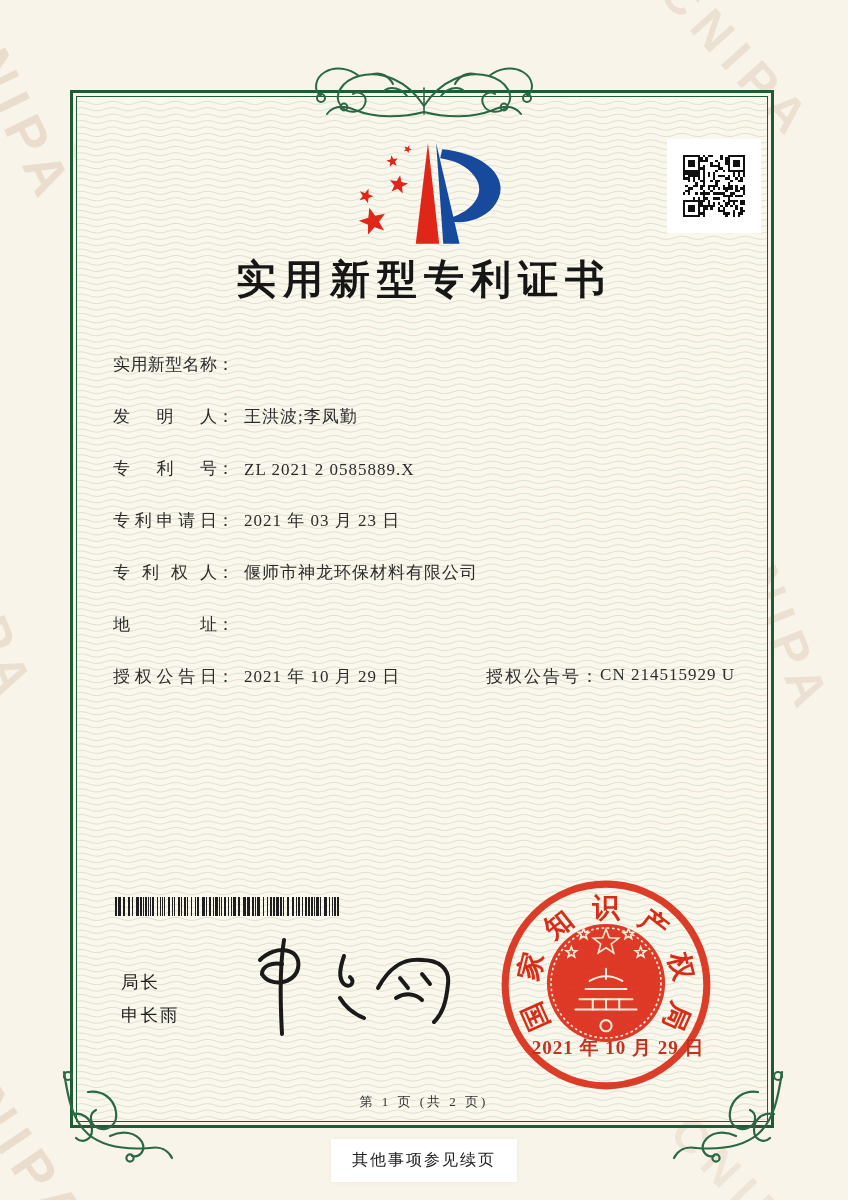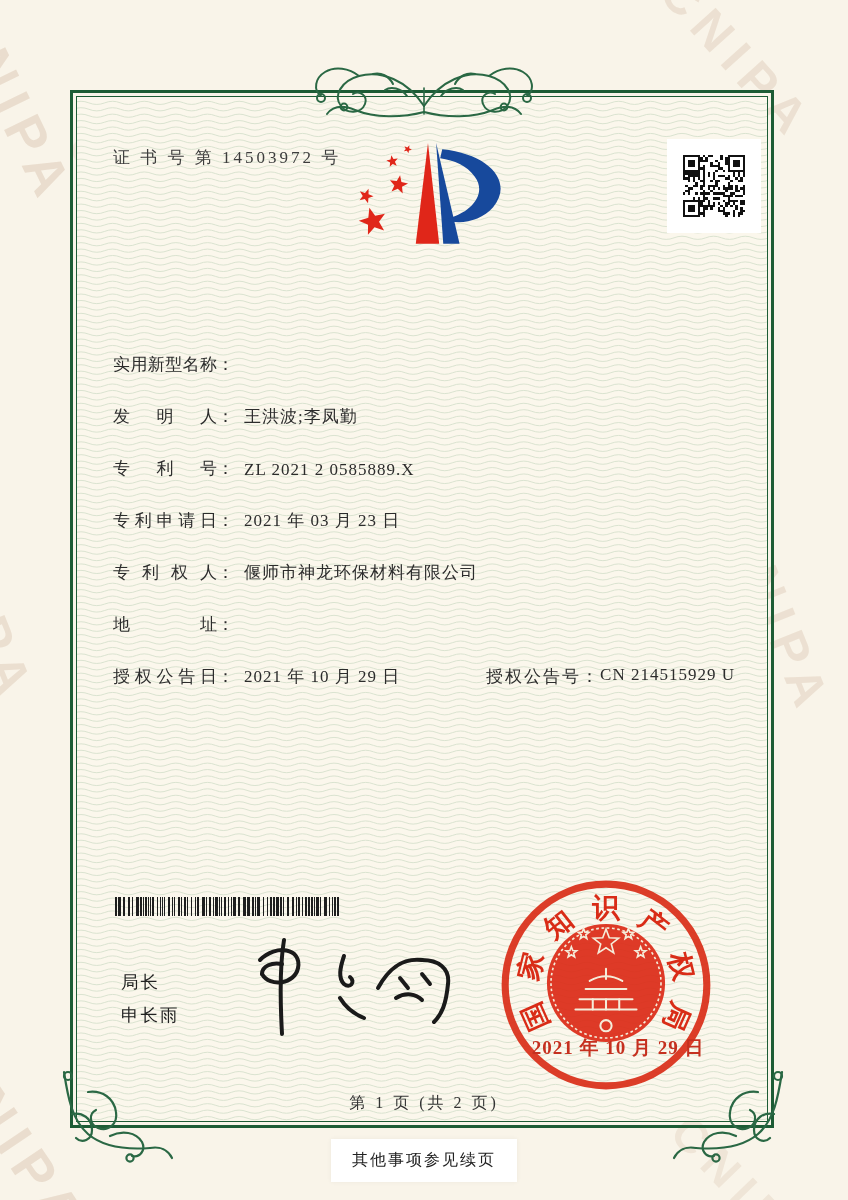--- a/index.html
+++ b/index.html
@@ -46,21 +46,21 @@
 
   .officer{position:absolute;left:121px;top:966px;font-size:17.5px;color:#222;
            letter-spacing:2px;line-height:33px;}
   .sig{position:absolute;left:232px;top:930px;width:240px;height:115px;}
 
   .seal{position:absolute;left:496px;top:875px;width:220px;height:220px;}
   .seal-date{position:absolute;left:520px;top:1035px;width:196px;text-align:center;
              font-size:19px;color:#c5301f;letter-spacing:1px;font-weight:bold;white-space:nowrap;}
 
   .page-num{position:absolute;left:0;top:1093px;width:100%;text-align:center;
-            font-size:16px;letter-spacing:3px;color:#333;}
+            font-size:13px;letter-spacing:3px;color:#333;}
   .footer-note{position:absolute;left:331px;top:1139px;width:186px;height:43px;background:#fff;
                display:flex;align-items:center;justify-content:center;font-size:16px;
                letter-spacing:2px;color:#222;box-shadow:0 0 5px rgba(0,0,0,.05);}
 </style>
 </head>
 <body>
 
 <div class="page">
 
   <div id="wm-layer">
@@ -278,21 +278,20 @@
         <path d="M30,24 C44,22 56,30 58,44 C60,56 50,64 40,60 C32,57 30,46 38,42"></path>
         <path d="M14,46 C24,44 34,50 34,62 C34,72 24,76 18,70"></path>
         <path d="M52,68 C64,62 78,64 84,74 C88,82 82,90 74,88"></path>
         <path d="M92,80 C102,78 110,82 114,90"></path>
         <circle cx="10" cy="8" r="4"></circle>
         <circle cx="72" cy="90" r="3.6"></circle>
       </g>
     </svg>
   </div>
 
-  <div class="cert-no">证 书 号 第 14503972 号</div>
 
   <div class="qr-wrap">
     <svg id="qr-svg" width="62" height="62" viewBox="0 0 25 25" shape-rendering="crispEdges">
         <rect x="8" y="0" width="1" height="1" fill="#111"></rect>
         <rect x="10" y="0" width="1" height="1" fill="#111"></rect>
         <rect x="11" y="0" width="1" height="1" fill="#111"></rect>
         <rect x="15" y="0" width="1" height="1" fill="#111"></rect>
         <rect x="7" y="1" width="1" height="1" fill="#111"></rect>
         <rect x="9" y="1" width="1" height="1" fill="#111"></rect>
         <rect x="15" y="1" width="1" height="1" fill="#111"></rect>
@@ -512,20 +511,21 @@
           <polygon points="25.6,48.0 25.6,53.2 30.5,55.3 25.5,56.9 25.1,62.2 21.9,58.0 16.8,59.2 19.9,54.9 17.1,50.4 22.1,52.0"></polygon>
           <polygon points="48.0,15.1 50.1,18.7 54.3,18.2 51.5,21.4 53.3,25.2 49.4,23.5 46.4,26.4 46.8,22.2 43.1,20.2 47.2,19.2"></polygon>
           <polygon points="65.8,5.2 65.5,8.1 68.2,9.5 65.3,10.2 64.8,13.1 63.3,10.6 60.3,11.0 62.2,8.8 60.9,6.1 63.7,7.3"></polygon>
         </g>
       <path d="M84,3 L95,102 L72,102 Z" fill="#e02619"></path>
       <path d="M92,3 L115,102 L99,102 Z" fill="#17499c"></path>
       <path d="M98,9 C146,14 168,42 148,66 C136,80 114,84 100,78 C128,72 142,52 130,36 C122,25 110,20 96,18 Z" fill="#17499c"></path>
     </svg>
   </div>
 
+  <div class="title">实用新型专利证书</div>
 
   <div class="fields" id="fields">
       <div class="frow">
         <span class="lbl">实用新型名称</span>
         <span class="colon">：</span>
       </div>
       <div class="frow">
         <span class="lbl">发明人</span>
         <span class="colon">：</span>
         <span class="val">王洪波;李凤勤</span>

